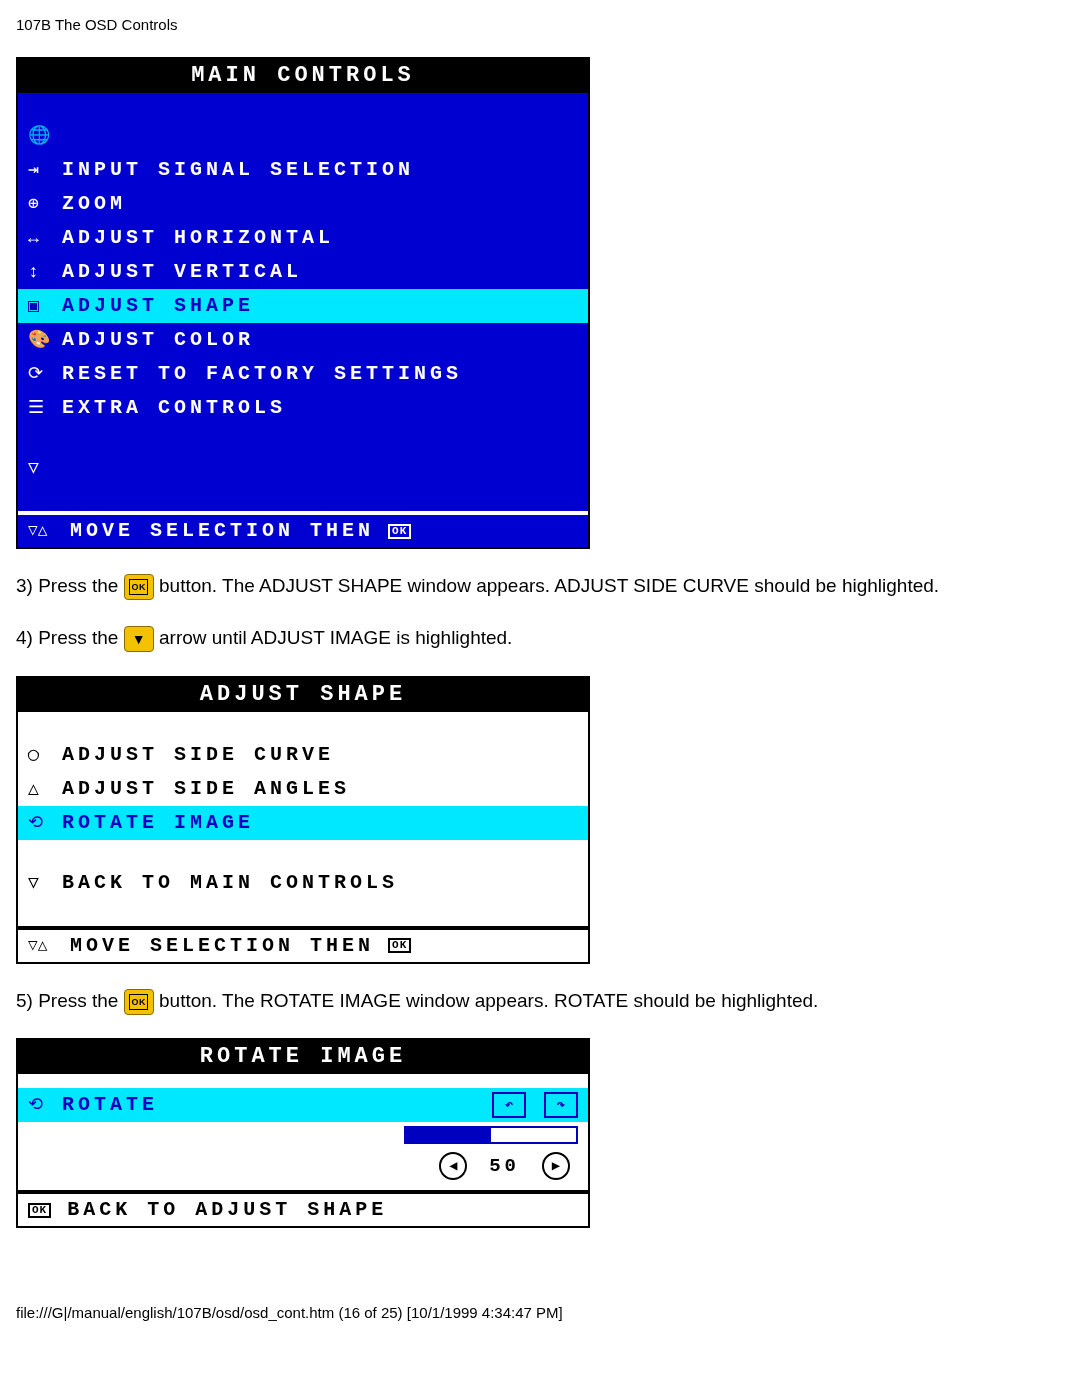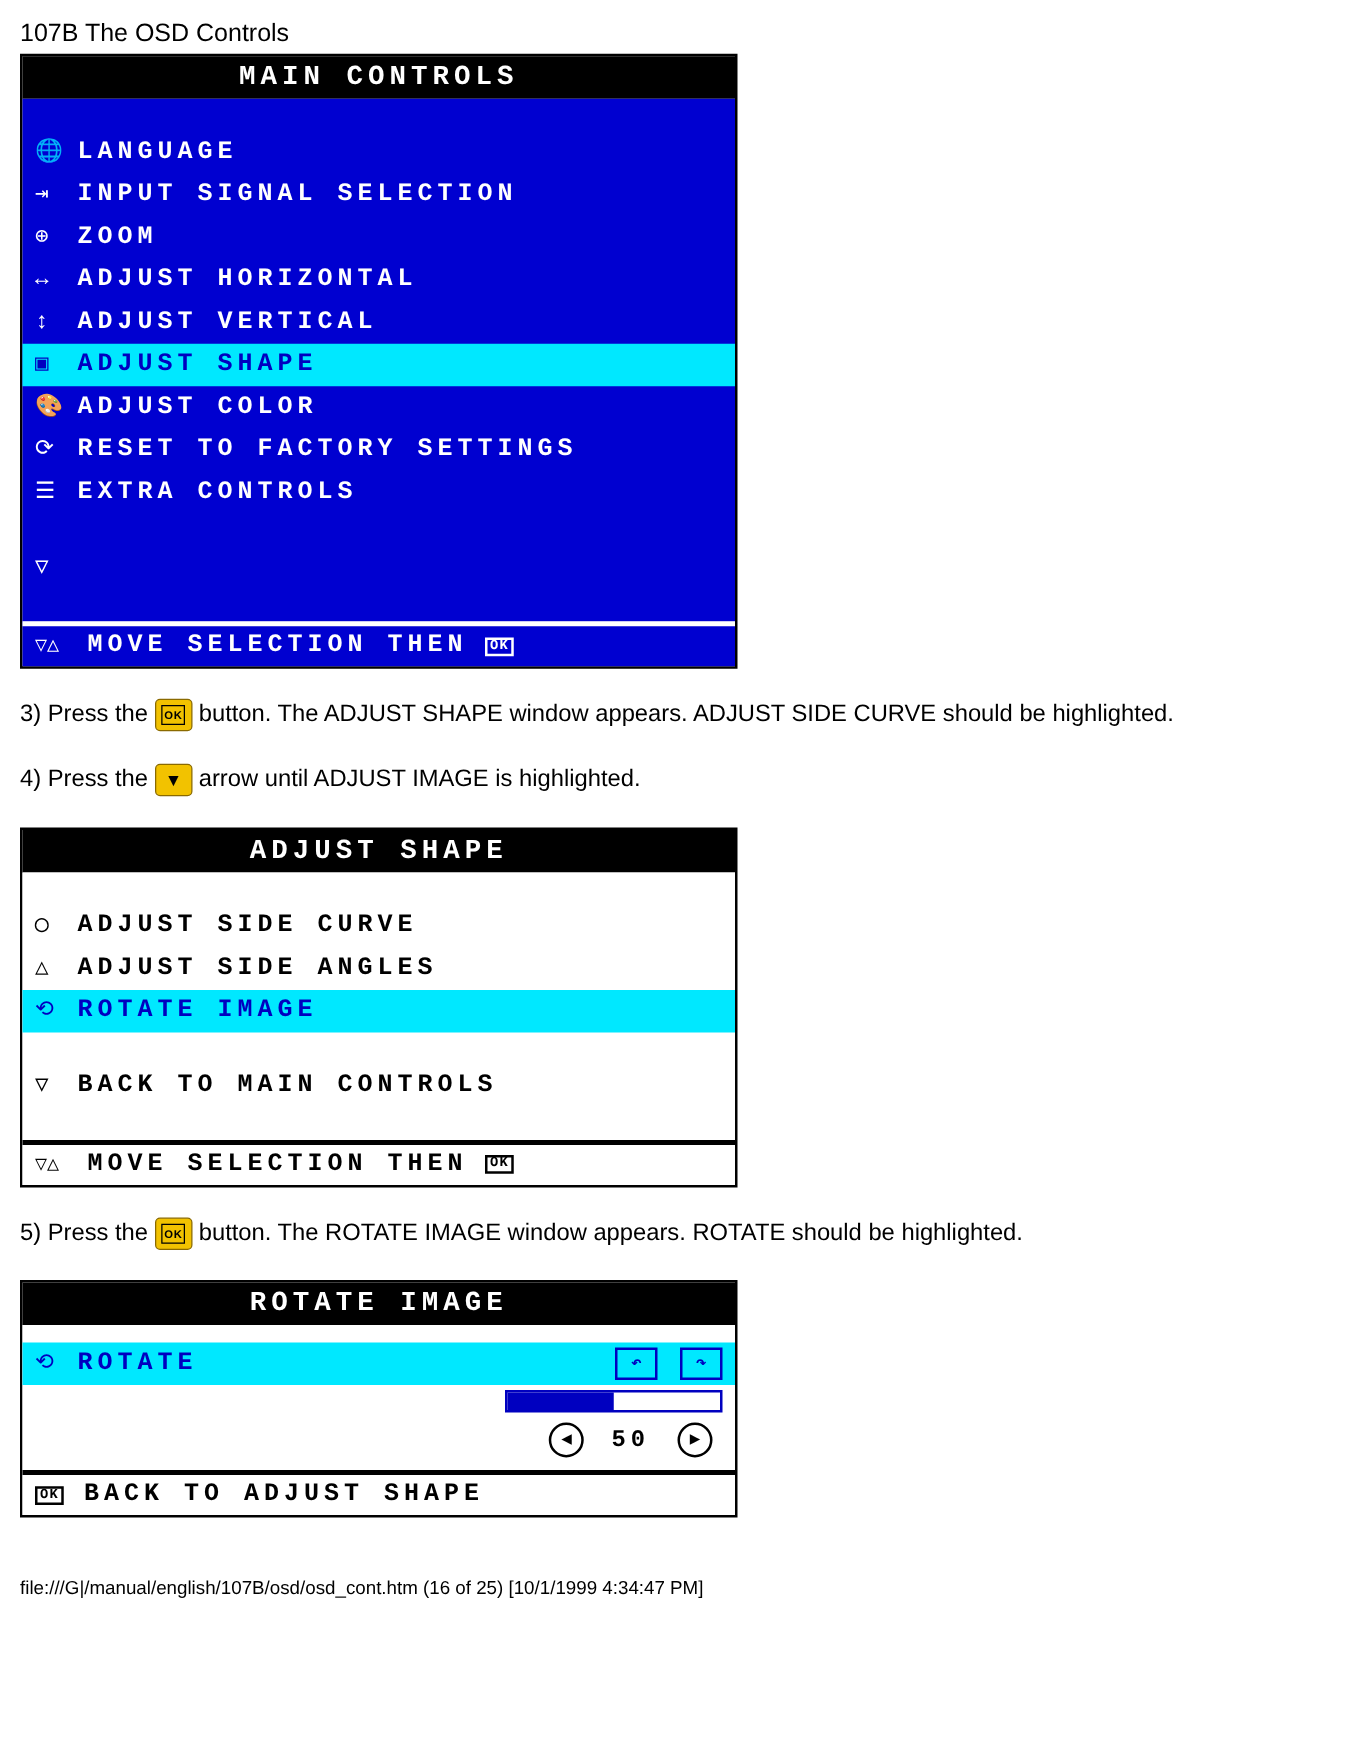--- a/index.html
+++ b/index.html
@@ -6,22 +6,22 @@
     margin: 0;
     padding: 16px;
     font-family: Arial, Helvetica, sans-serif;
     font-size: 18px;
     color: #000;
     background: #fff;
     width: 1080px;
     box-sizing: border-box;
   }
   .page-header {
-    font-size: 20px;
-    margin-bottom: 4px;
+    font-size: 15px;
+    margin-bottom: 24px;
   }
   .osd {
     border: 2px solid #000;
     width: 570px;
     font-family: "Courier New", monospace;
     font-weight: bold;
     letter-spacing: 4px;
     font-size: 20px;
     line-height: 1;
   }
@@ -144,35 +144,34 @@
   .inline-btn.arrow { font-size: 14px; }
   .ok-chip-border {
     border: 1.5px solid #000;
     padding: 0 1px;
     font-size:9px;
     letter-spacing:0.5px;
   }
 
   .page-footer {
     font-size: 15px;
-    margin-top: 48px;
+    margin-top: 76px;
   }
 </style>
 </head>
 <body>
 
 <div class="page-header">107B The OSD Controls</div>
 
 <div class="osd">
   <div class="title">MAIN CONTROLS</div>
   <div class="body-blue">
     <div class="spacer"></div>
     <div class="row">
       <span class="icon">🌐</span>
-      <span class="label">LANGUAGE</span>
     </div>
     <div class="row">
       <span class="icon">⇥</span>
       <span class="label">INPUT SIGNAL SELECTION</span>
     </div>
     <div class="row">
       <span class="icon">⊕</span>
       <span class="label">ZOOM</span>
     </div>
     <div class="row">

